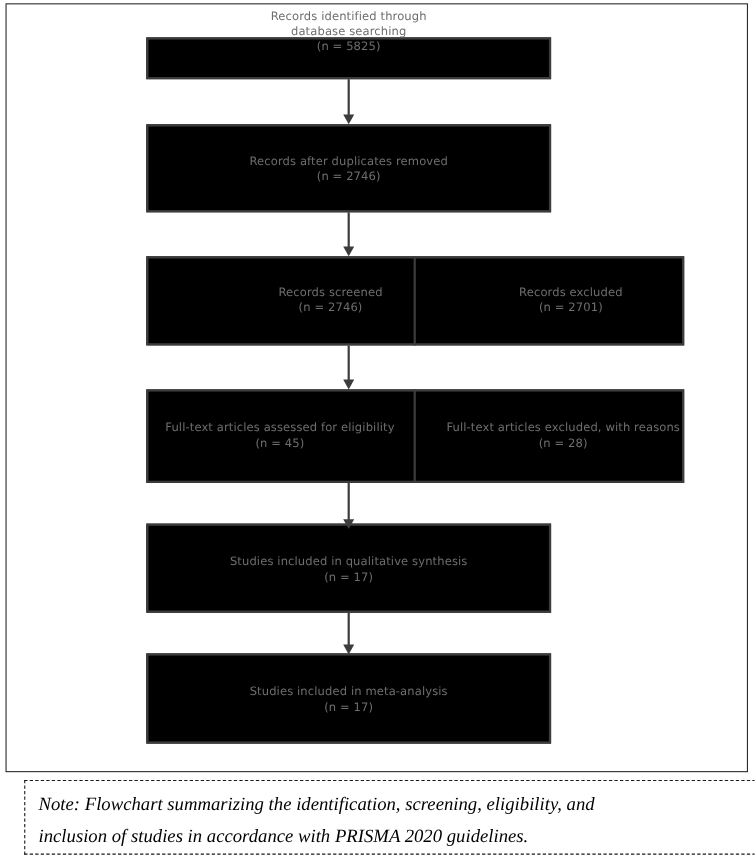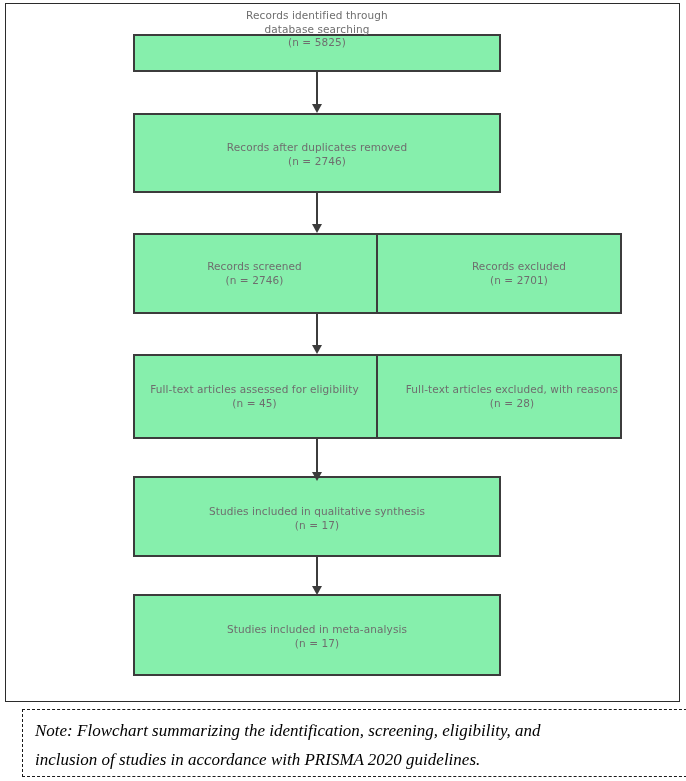--- a/index.html
+++ b/index.html
@@ -32,21 +32,21 @@
     height: 699px;
     border: 1px solid #2b2b2b;
     box-sizing: border-box;
     background: #ffffff;
     overflow: visible;
   }
 
   
   .node {
     position: absolute;
-    background: #86efac;
+    background: #000000;
     border: 2px solid #3c3c3c;
     box-sizing: border-box;
   }
   .node-text {
     position: absolute;
     left: 0;
     width: 100%;
     text-align: center;
     color: #6e6e6e;
     font-size: 10.5px;
@@ -143,21 +143,21 @@
       <div class="node-text" style="top:26px;">
         <span>Records after duplicates removed</span>
         <span class="sub">(n = 2746)</span>
       </div>
     </div>
 
     <div class="arrow" style="left:310px; top:189px; height:32px;"></div>
 
     <div class="node" style="left:127px; top:229px; width:489px; height:81px;"></div>
     <div class="divider" style="left:370px; top:229px; height:81px;"></div>
-    <div class="float-text" style="left:127px; top:256px; width:243px;">
+    <div class="float-text" style="left:127px; top:256px; width:243px;padding-left:46px;">
       <span>Records screened</span><br>
       <span>(n = 2746)</span>
     </div>
     <div class="float-text" style="left:372px; top:256px; width:244px;padding-left:19px;">
       <span>Records excluded</span><br>
       <span>(n = 2701)</span>
     </div>
 
     <div class="arrow" style="left:310px; top:310px; height:32px;"></div>
 

